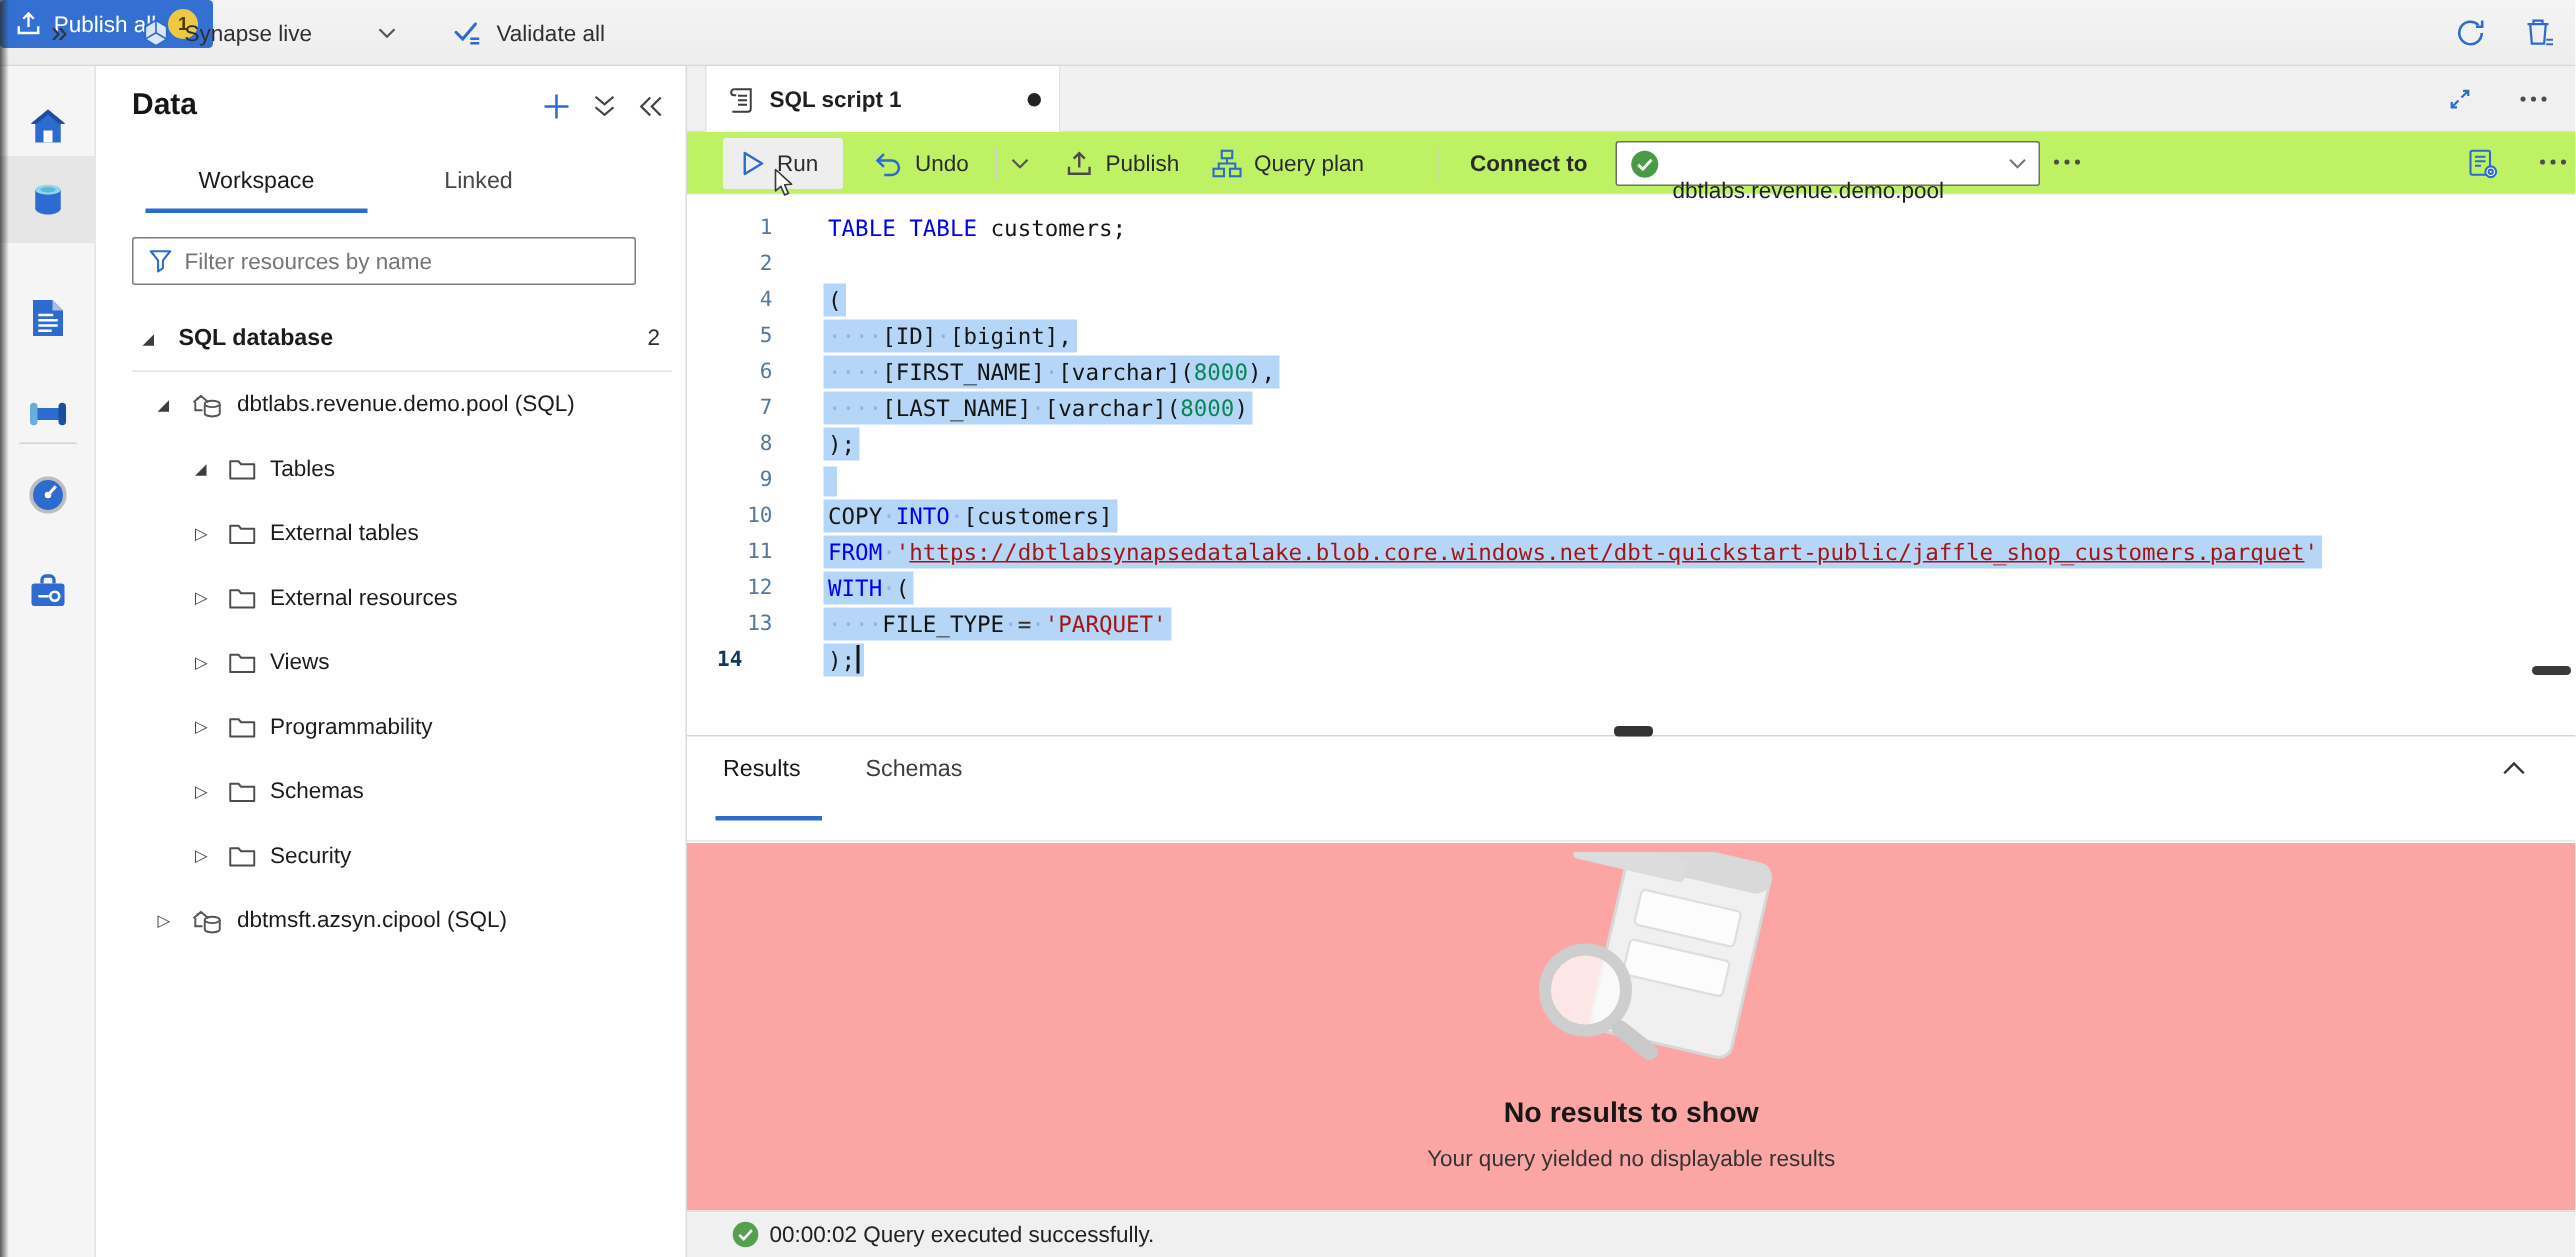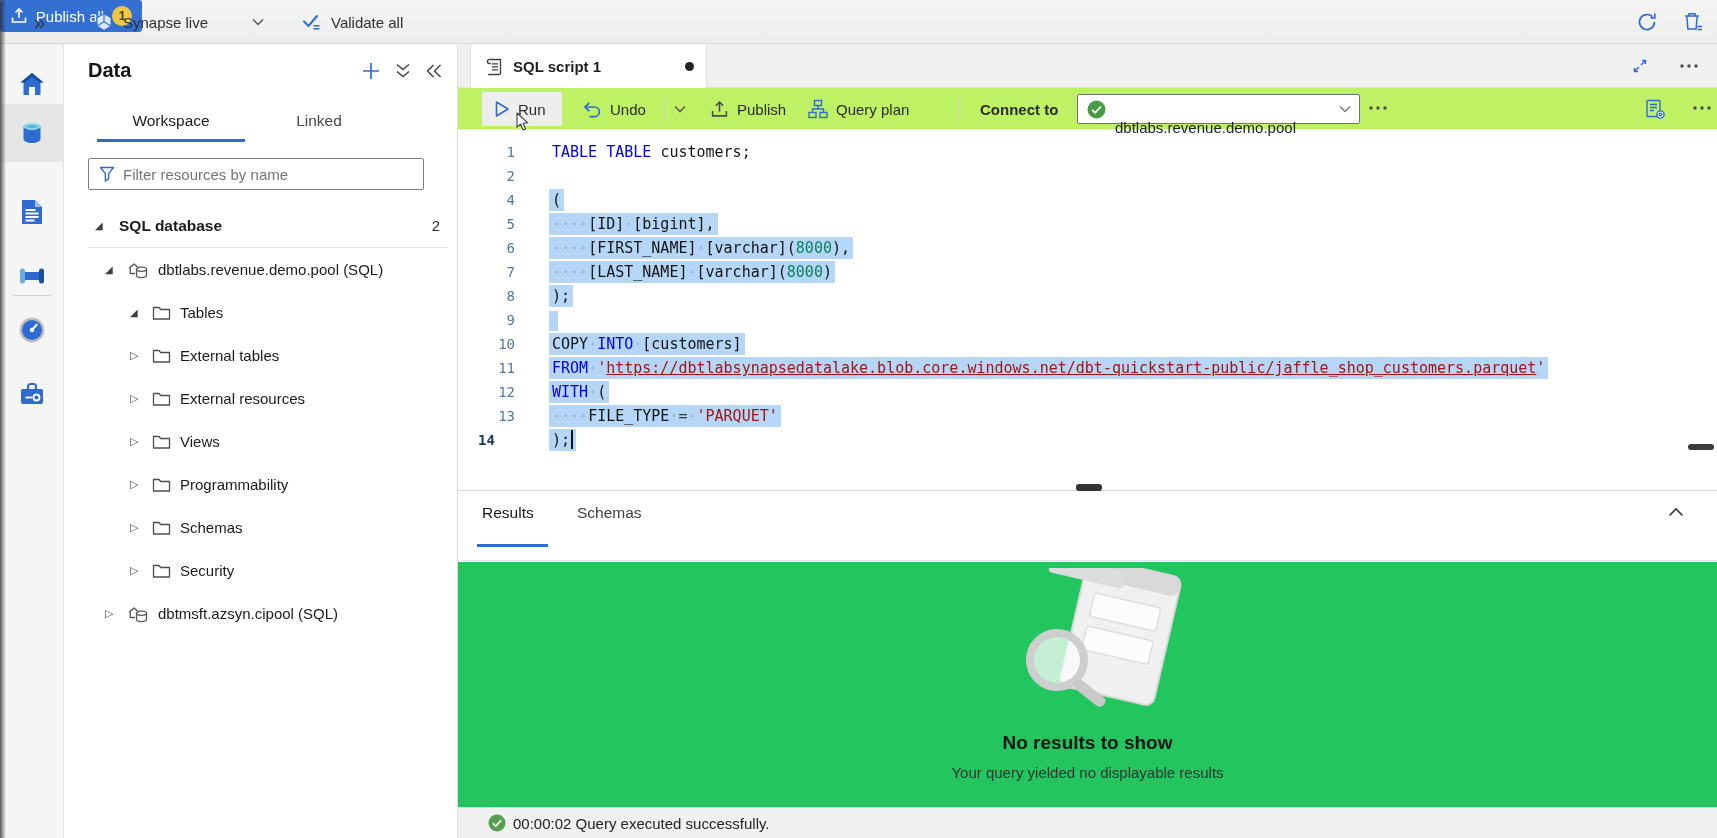--- a/index.html
+++ b/index.html
@@ -115,21 +115,21 @@
   .split-handle { position:absolute; left:1076px; top:484px; width:26px; height:7px; background:#333;
     border-radius:3px; z-index:4; cursor:row-resize; }
   
   .results-head { position:absolute; left:458px; top:491px; width:1259px; height:70px; background:#fff;
     border-bottom:1px solid #e6e6e6; z-index:1; }
   .res-tab { position:absolute; top:13px; font-size:15.5px; color:#3d3d3d; cursor:pointer; padding-bottom:14px; }
   .res-tab.active { color:#161616; }
   #tab-results { left:24px; } #tab-messages { left:119px; }
   .res-underline { position:absolute; left:19px; top:53px; width:71px; height:3px; background:#2b6cc8; }
   .res-collapse { position:absolute; right:33px; top:16px; cursor:pointer; display:flex; }
-  .results-body { position:absolute; left:458px; top:562px; width:1259px; height:245px; background:#22c55e;
+  .results-body { position:absolute; left:458px; top:562px; width:1259px; height:245px; background:#fca5a5;
     display:flex; flex-direction:column; align-items:center; z-index:1; }
   .empty-title { margin-top:12px; font-size:19px; font-weight:600; color:#171717; }
   .empty-sub { margin-top:10px; font-size:15px; color:#333; }
   
   .statusbar { position:absolute; left:458px; top:807px; width:1259px; height:31px; background:#f0f0f0;
     border-top:1px solid #e0e0e0; display:flex; align-items:center; padding-left:30px; gap:7px; z-index:2; }
   .status-text { font-size:15px; color:#222; }
 </style>
 </head>
 <body>

